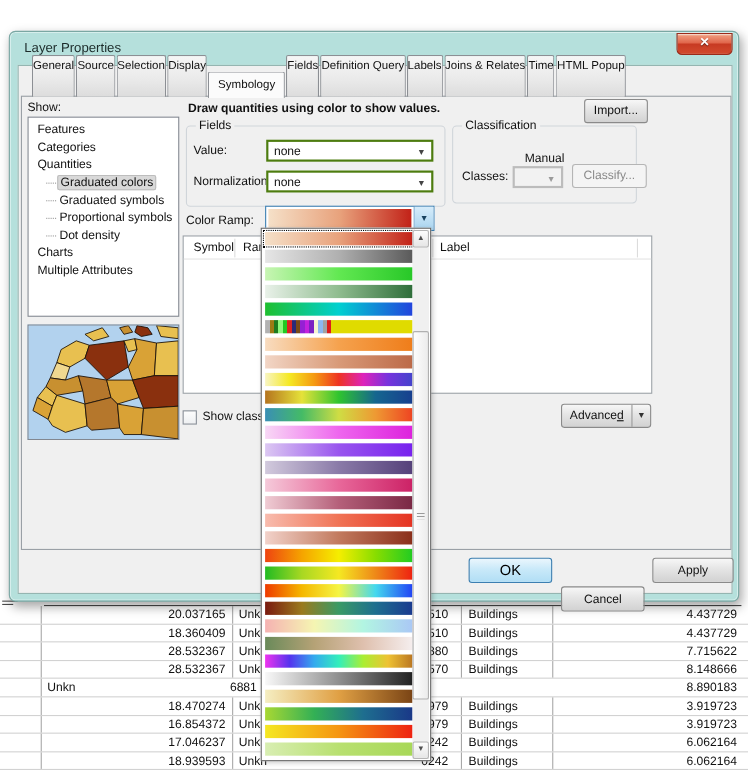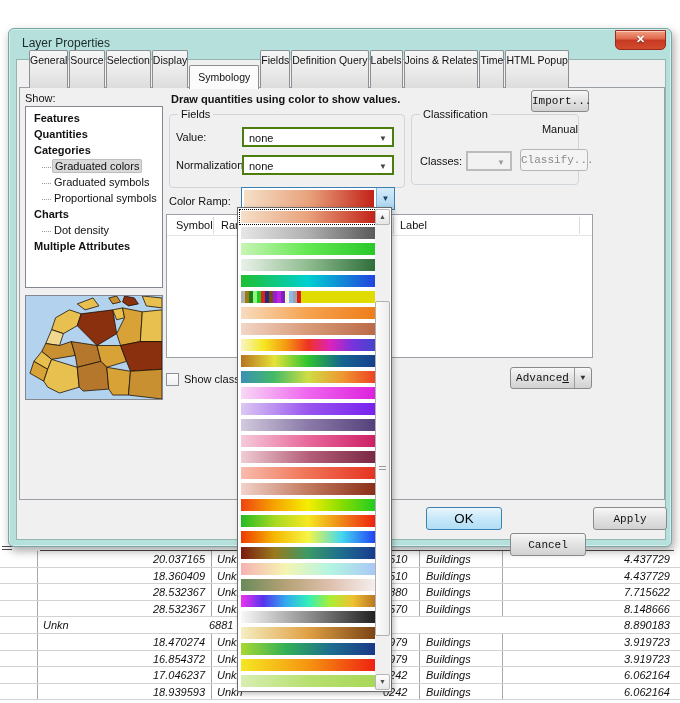--- a/index.html
+++ b/index.html
@@ -1,21 +1,21 @@
 <!DOCTYPE html>
 <html><head>
 <meta charset="utf-8">
 <style>
   * { margin:0; padding:0; box-sizing:border-box; }
   html,body { width:680px; height:703px; background:#fff; overflow:hidden;
               font-family:"Liberation Sans", sans-serif; font-size:11px; color:#111; }
   .stage { position:relative; width:680px; height:703px; background:#fff; }
 
   
-  .bg-table { position:absolute; left:0; top:545px; width:680px; height:158px; background:#fff; z-index:1;font-style:italic; }
+  .bg-table { position:absolute; left:0; top:545px; width:680px; height:158px; background:#fff; z-index:1; }
   .bgt-header { position:absolute; left:0; top:0; width:680px; height:6px; }
   .bgt-line { position:absolute; left:40px; right:6px; bottom:0; border-bottom:1px solid #4a4a4a; }
   .bgt-mark1 { position:absolute; left:2px; top:1px; width:14px; border-bottom:1px solid #4a4a4a; }
   .bgt-mark2 { position:absolute; left:2px; top:4px; width:10px; border-bottom:1px solid #4a4a4a; }
   .bgt-rows { position:absolute; left:0; top:6px; right:0; bottom:0; }
   .bgrow { display:flex; height:16.6px; line-height:16px; border-bottom:1px solid #d2d2d2; }
   .bgrow .c0 { width:38px; border-right:1px solid #a8a8a8; }
   .bgrow .c1 { width:174px; text-align:right; padding-right:6px; border-right:1px solid #a8a8a8; }
   .bgrow .c2 { width:168px; padding-left:5px; }
   .bgrow .c3 { width:40px; padding-left:3px; border-right:1px solid #a8a8a8; }
@@ -44,48 +44,48 @@
   .tab.active { height:24px; line-height:22px; background:#fbfbfb; position:relative; z-index:4;
                 margin-bottom:-1px; padding:0 8px; }
   .tabpage { position:absolute; left:2px; top:27px; width:646px; height:413px; background:#f0f0f0;
              border:1px solid #9aa0a6; z-index:2; }
 
   
   .show-label { position:absolute; left:5px; top:4px; }
   .show-tree { position:absolute; left:5px; top:18px; width:138px; height:182px; background:#fff;
                border:1px solid #828790; padding:4px 2px; overflow:hidden; }
   .tree-item { height:16px; line-height:15px; padding-left:6px; white-space:nowrap; cursor:default; }
-  .tree-item.b { font-weight:bold; }
+  .tree-item.b { font-weight:normal; }
   .tree-item.l1 { padding-left:14px; }
   .tree-item .dash { display:inline-block; width:9px; border-top:1px dotted #9a9a9a; vertical-align:middle; margin-right:3px; }
   .tree-item .lbl.sel { background:#d9d9d9; border:1px solid #bdbdbd; border-radius:2px; padding:0 2px; margin-left:-2px; }
 
   .map-box { position:absolute; left:5px; top:207px; width:138px; height:105px; border:1px solid #828790; background:#b2d2ee; }
   .map-box svg { display:block; width:100%; height:100%; }
 
   
   .heading { position:absolute; left:151px; top:5px; font-weight:bold; }
   .btn { border:1px solid #8a8a8a; border-radius:3px; background:linear-gradient(#f7f7f7,#e4e4e4 45%,#d2d2d2);
-         font-family:Liberation Mono, monospace; font-size:11px; color:#111; cursor:default; }
+         font-family:Liberation Sans, sans-serif; font-size:11px; color:#111; cursor:default; }
   .btn.disabled { border-color:#b5b5b5; background:#f4f4f4; color:#8a8a8a; }
   .import-btn { position:absolute; left:511px; top:2px; width:58px; height:22px; }
 
   .groupbox { position:absolute; border:1px solid #d0d5da; border-radius:4px; }
   .groupbox .legend { position:absolute; top:-7px; left:8px; background:#f0f0f0; padding:0 3px; }
   .gb-fields { left:149px; top:26px; width:236px; height:74px; }
   .gb-class { left:391px; top:26px; width:168px; height:71px; }
 
   .fld-label { position:absolute; left:6px; }
   .combo { position:absolute; height:20px; background:#fff; border:2px solid #4d7c0f; }
   .combo .txt { position:absolute; left:5px; top:3px; }
   .combo .arr { position:absolute; right:5px; top:5px; font-size:8px; color:#444; }
   .combo.disabled { background:#f2f2f2; border-color:#bcbcbc; }
   .combo.disabled .arr { color:#9a9a9a; }
 
-  .manual { position:absolute; left:0; right:0; top:8px; text-align:right; }
+  .manual { position:absolute; left:0; right:0; top:23px; text-align:center; }
   .classes-label { position:absolute; left:8px; top:40px; }
   .classify-btn { position:absolute; left:108px; top:34px; width:68px; height:22px; }
 
   .ramp-label { position:absolute; left:149px; top:107px; }
   .ramp-combo { position:absolute; left:221px; top:99px; width:154px; height:23px; background:#fff;
                 border:1px solid #3c7fb1; }
   .ramp-combo .preview { position:absolute; left:2px; top:2px; right:20px; bottom:2px; }
   .ramp-combo .drop { position:absolute; right:0; top:0; width:18px; bottom:0; border-left:1px solid #7fb0d4;
                       background:linear-gradient(#d6ecfa,#a9d4ef); text-align:center; }
   .ramp-combo .drop span { font-size:8px; color:#18425f; line-height:21px; }
@@ -238,27 +238,27 @@
           <div class="tab">Labels</div>
           <div class="tab">Joins &amp; Relates</div>
           <div class="tab">Time</div>
           <div class="tab">HTML Popup</div>
         </div>
       <div class="tabpage">
 
         <div class="show-label">Show:</div>
         <div class="show-tree" id="showTree">
             <div class="tree-item b"><span class="lbl">Features</span></div>
+            <div class="tree-item b"><span class="lbl">Categories</span></div>
             <div class="tree-item b"><span class="lbl">Quantities</span></div>
-            <div class="tree-item b"><span class="lbl">Categories</span></div>
             <div class="tree-item l1"><span class="dash"></span><span class="lbl sel">Graduated colors</span></div>
             <div class="tree-item l1"><span class="dash"></span><span class="lbl">Graduated symbols</span></div>
             <div class="tree-item l1"><span class="dash"></span><span class="lbl">Proportional symbols</span></div>
+            <div class="tree-item l1"><span class="dash"></span><span class="lbl">Dot density</span></div>
             <div class="tree-item b"><span class="lbl">Charts</span></div>
-            <div class="tree-item l1"><span class="dash"></span><span class="lbl">Dot density</span></div>
             <div class="tree-item b"><span class="lbl">Multiple Attributes</span></div>
           </div>
 
         <div class="map-box">
           <svg viewBox="0 0 138 104" preserveAspectRatio="none">
             <rect width="138" height="104" fill="#b2d2ee"></rect>
             <g stroke="#1a1008" stroke-width="0.8" stroke-linejoin="round">
               <polygon points="52,8 68,2 74,10 60,14" fill="#e8c050"></polygon>
               <polygon points="84,2 92,0 96,6 88,8" fill="#c89030"></polygon>
               <polygon points="100,0 110,2 114,8 104,10 98,6" fill="#8a300e"></polygon>

